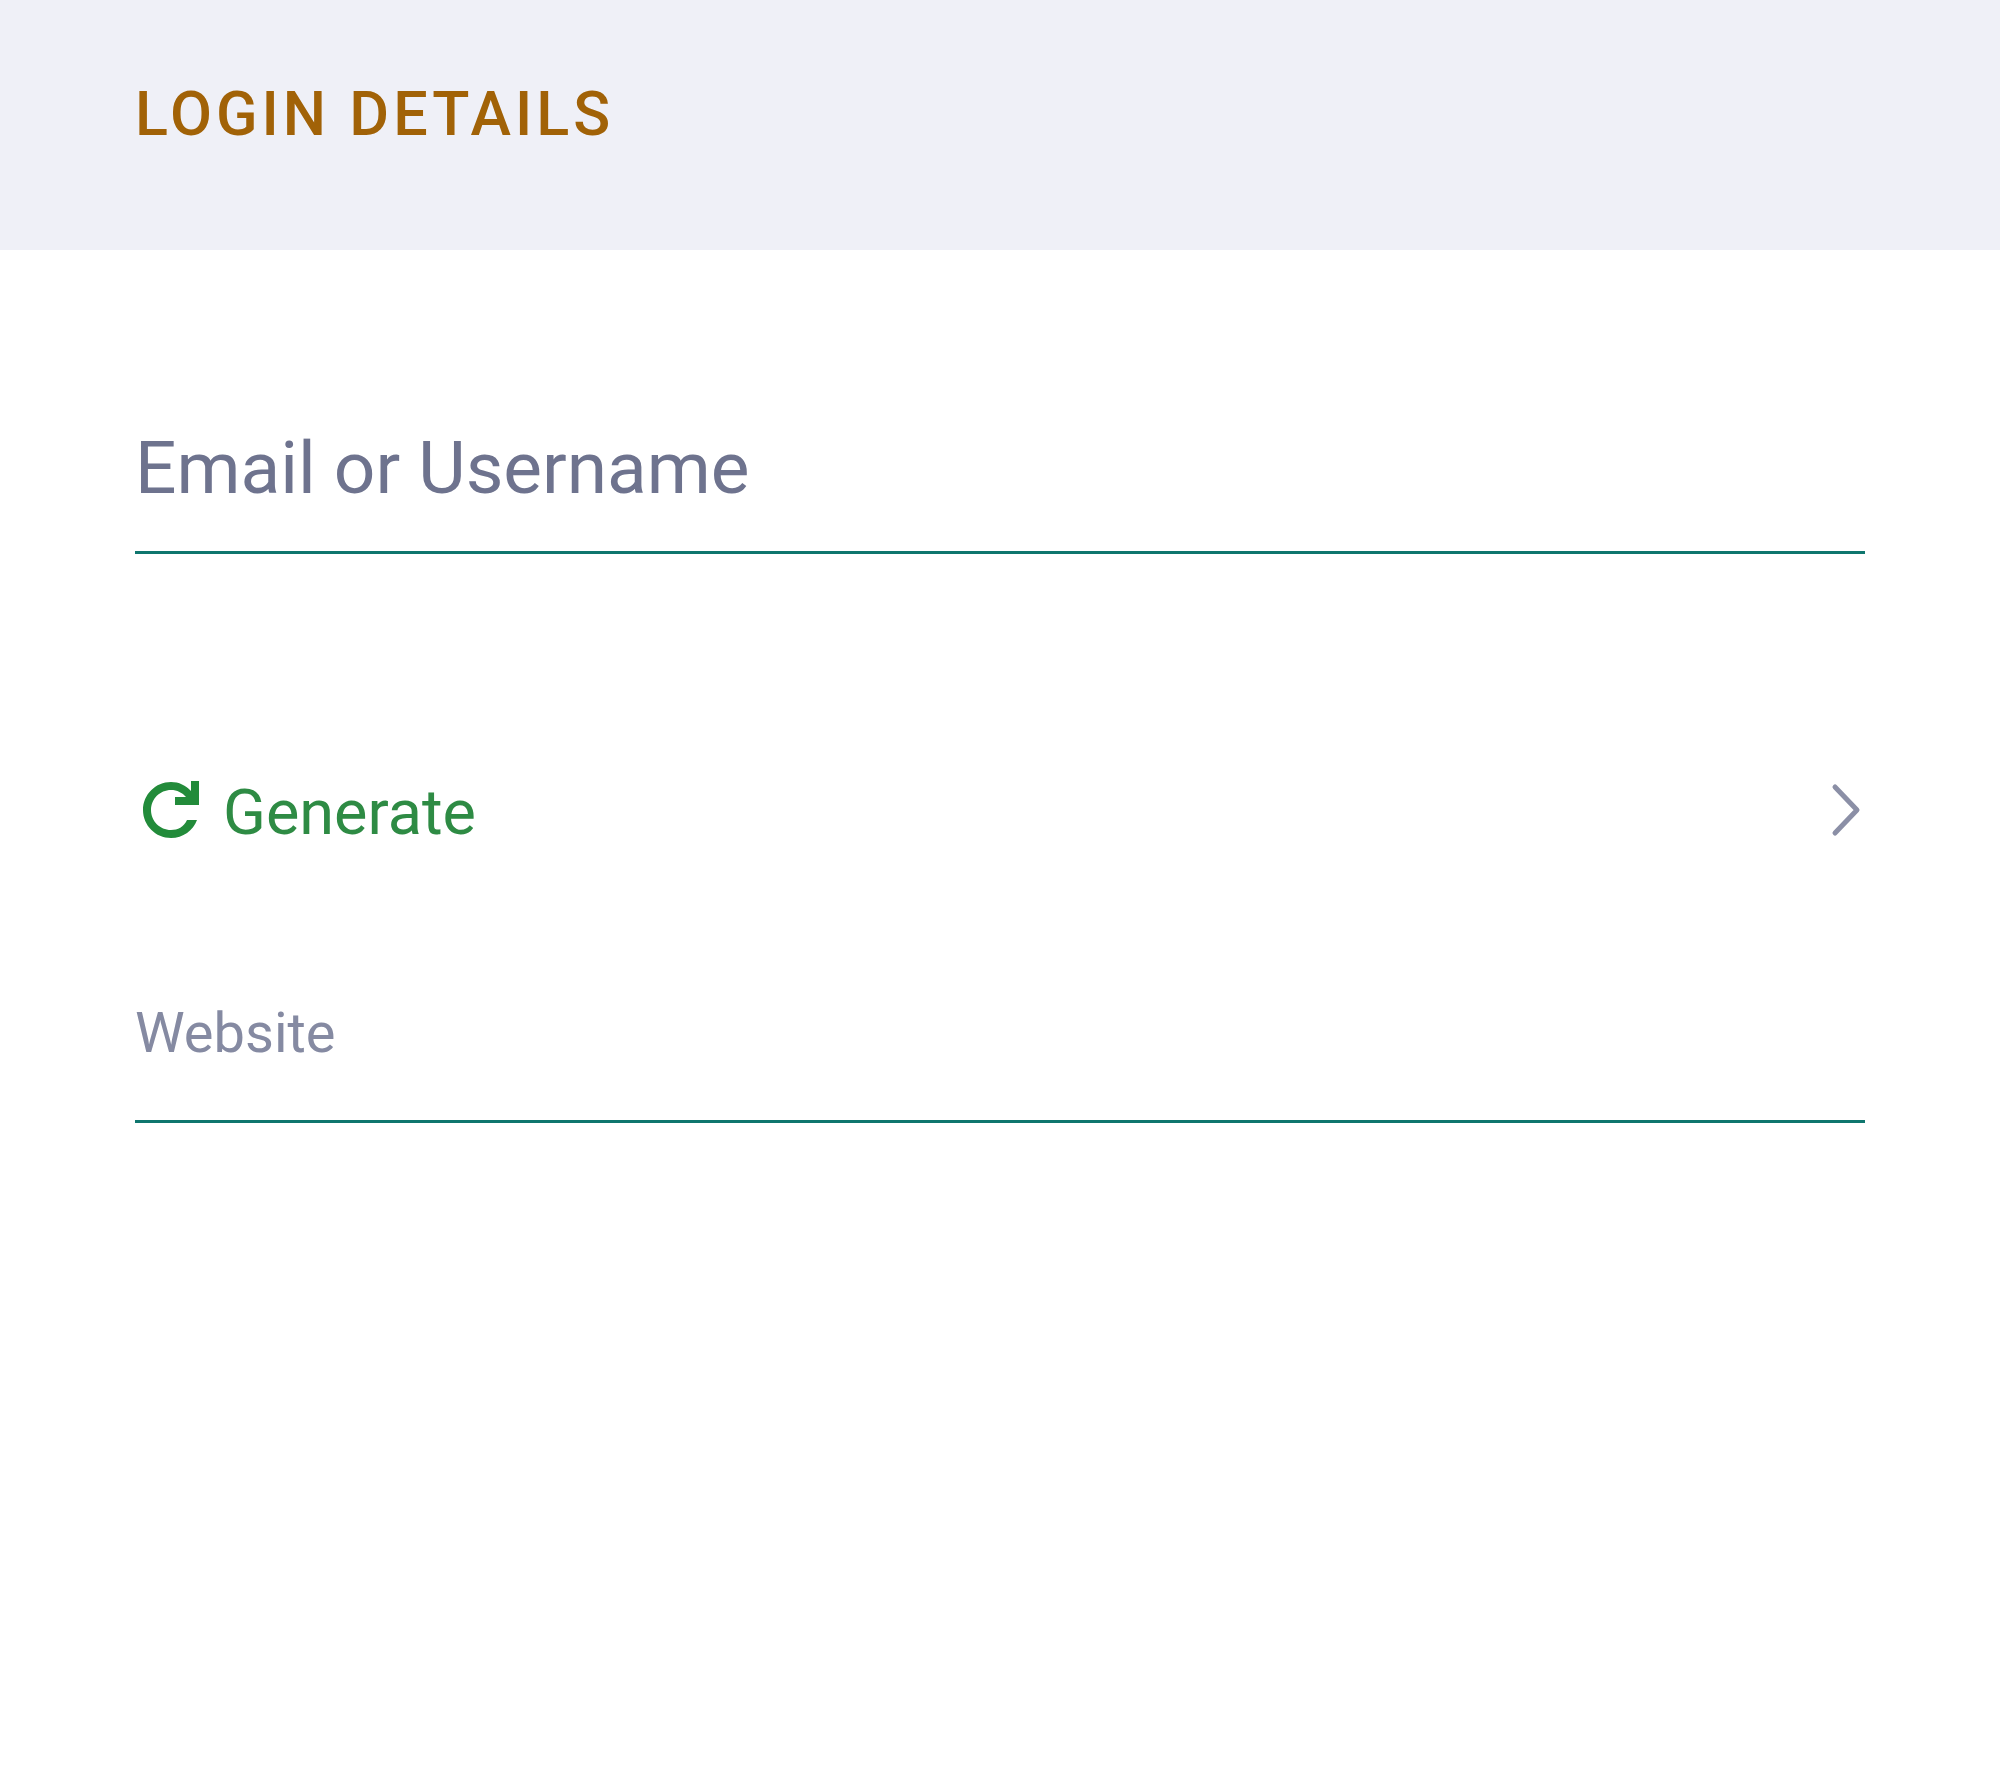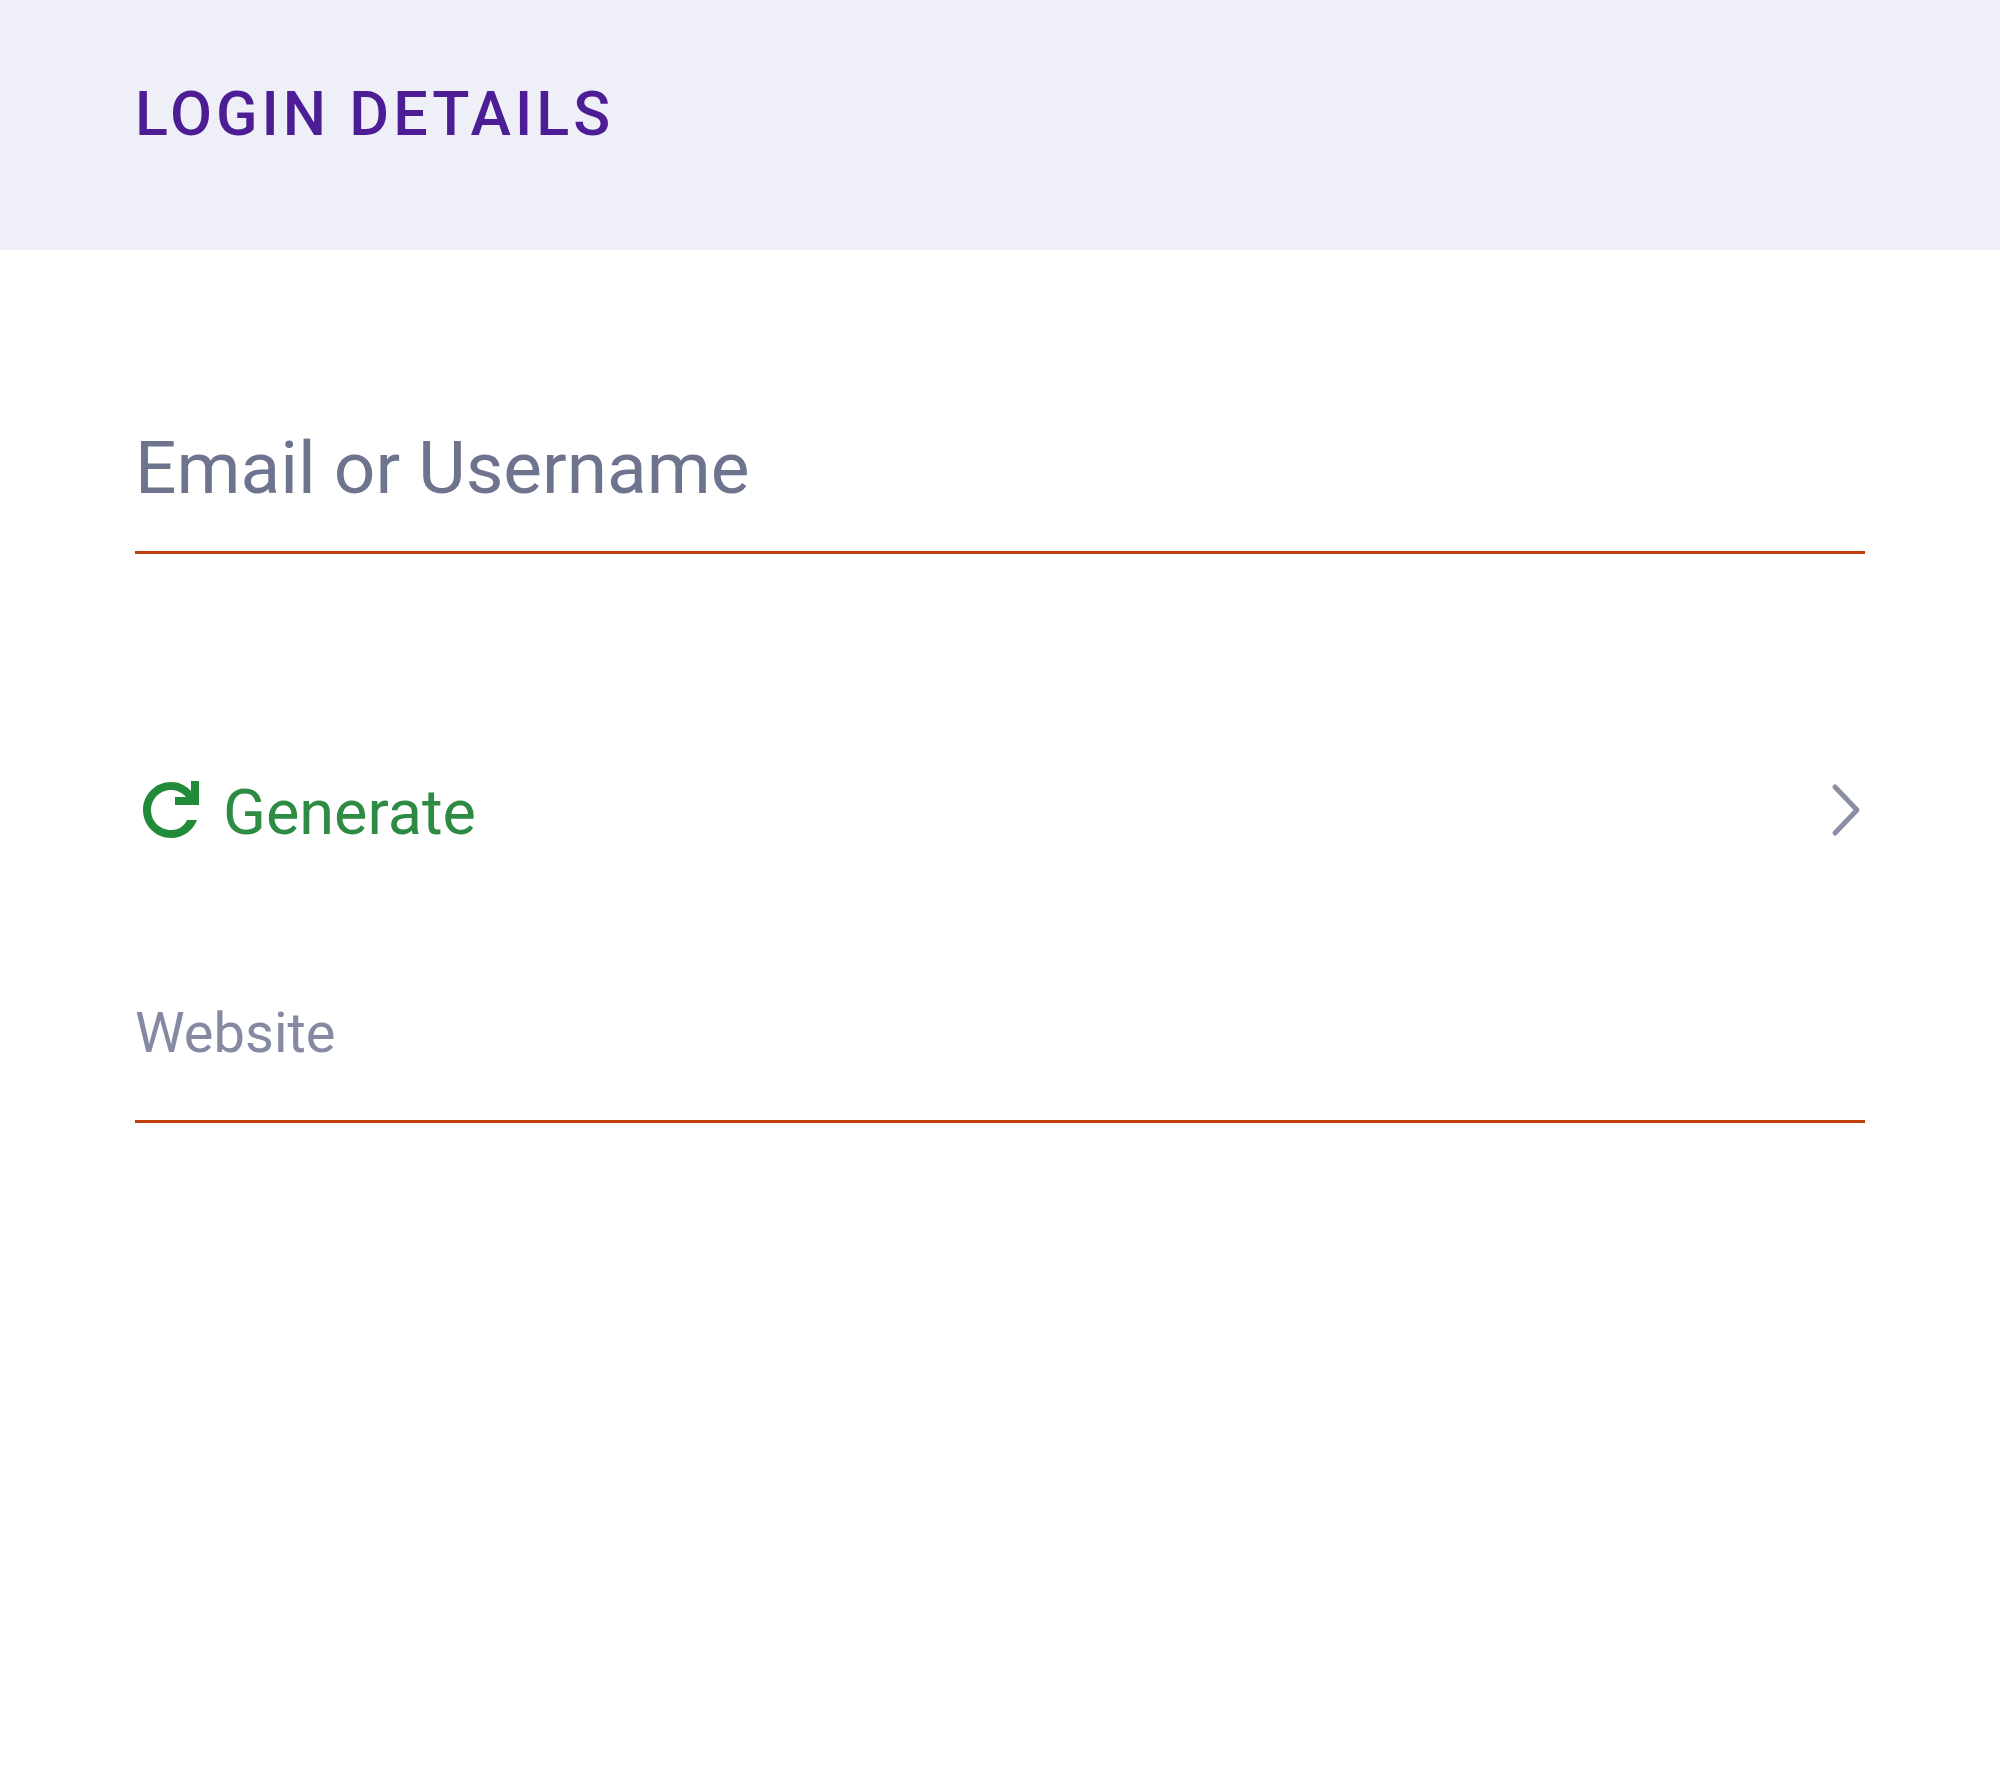--- a/index.html
+++ b/index.html
@@ -17,31 +17,31 @@
     
     .header {
       background: #eff0f7;
       padding: 78px 0 100px 135px;
     }
     
     .header-title {
       font-size: 61px;
       font-weight: 500;
       letter-spacing: 4px;
-      color: #4c1d95;
+      color: #a16207;
     }
     
     .form-area {
       background: #ffffff;
       padding: 175px 135px 0 135px;
     }
     
     .field-group {
       position: relative;
-      border-bottom: 3px solid #c2410c;
+      border-bottom: 3px solid #0f766e;
       padding-bottom: 40px;
       margin-bottom: 180px;
     }
     
     .field-group.password-group {
       margin-bottom: 60px;
     }
     
     .field-group.website-group {
       margin-bottom: 14px;

